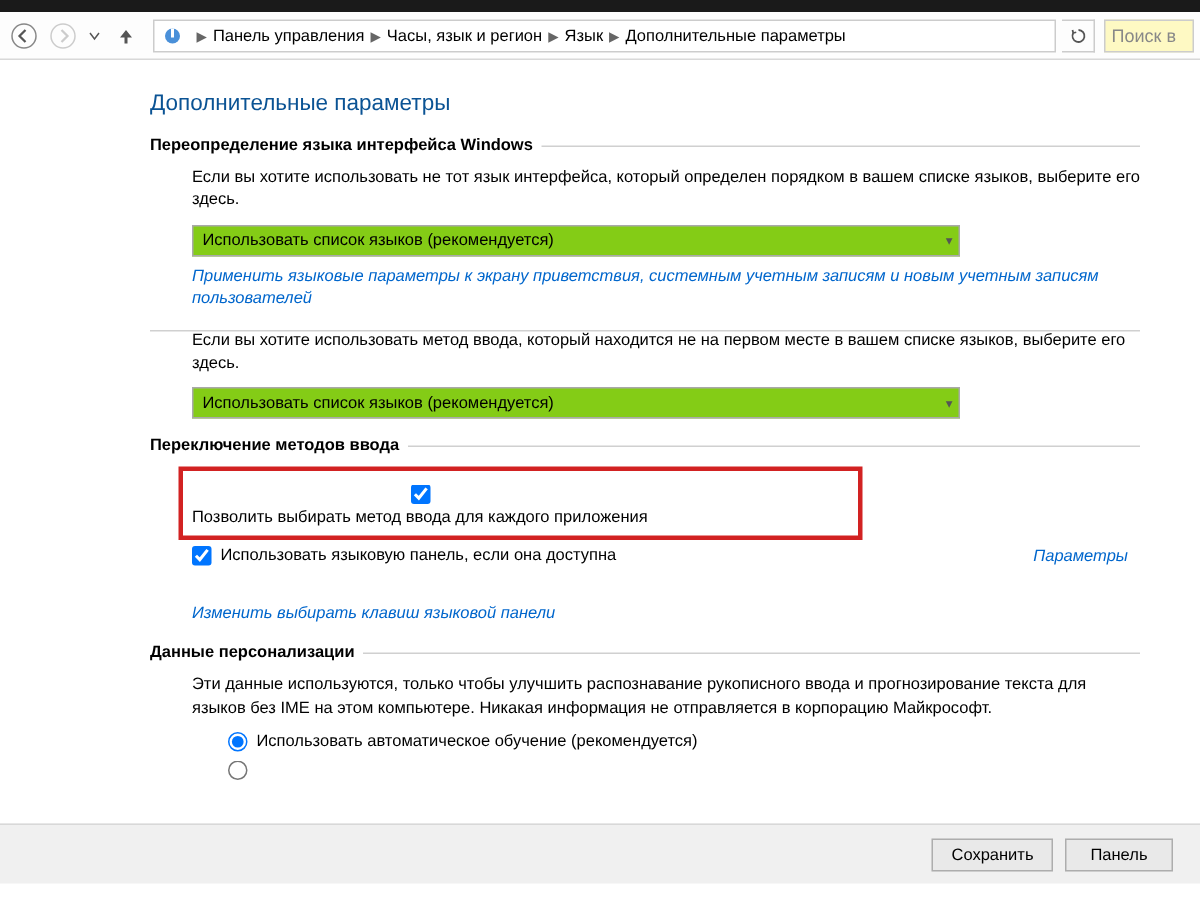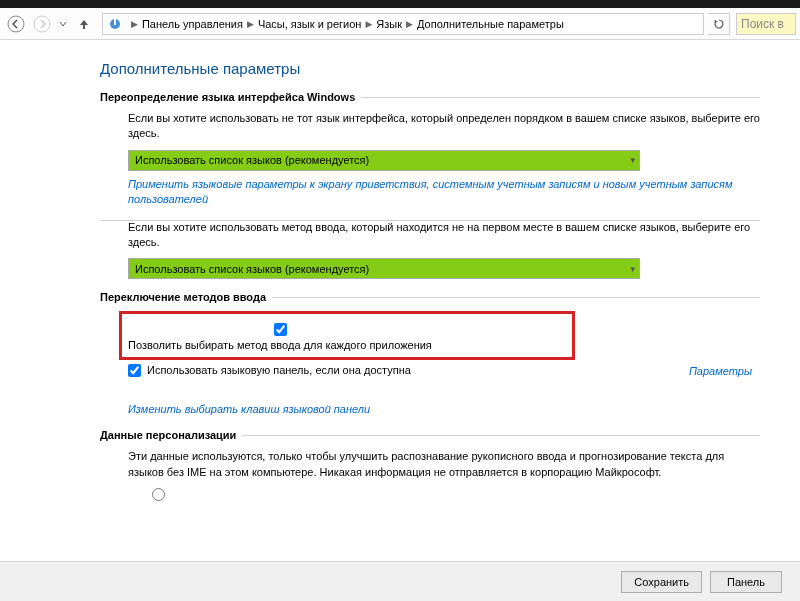--- a/index.html
+++ b/index.html
@@ -165,21 +165,21 @@
     align-items: center;
     margin-bottom: 6px;
     font-size: 11px;
     padding-left: 24px;
   }
   .radio-row input[type=radio] {
     margin: 0 6px 0 0;
   }
   .footer {
     position: absolute;
-    bottom: 0;
+    bottom: 12px;
     left: 0;
     right: 0;
     height: 40px;
     background: #f0f0f0;
     border-top: 1px solid #d8d8d8;
     display: flex;
     align-items: center;
     justify-content: flex-end;
     padding: 0 18px;
     gap: 8px;
@@ -304,20 +304,24 @@
   <div class="section">
     <div class="section-header">
       <div class="section-line"></div>
       <span class="section-title">Данные персонализации</span>
     </div>
     <div class="section-body">
       <div class="desc">
         <span>Эти данные используются, только чтобы улучшить распознавание рукописного ввода и прогнозирование текста для языков без IME на этом компьютере. Никакая информация не отправляется в корпорацию Майкрософт.</span>
       </div>
       <div class="radio-row">
+        <input type="radio" name="learn" checked="" style="">
+        <span>Использовать автоматическое обучение (рекомендуется)</span>
+      </div>
+      <div class="radio-row">
         <input type="radio" name="learn" style="">
       </div>
     </div>
   </div>
 
 </div>
 
 <div class="footer">
   <div class="btn">Сохранить</div>
   <div class="btn">Панель</div>

